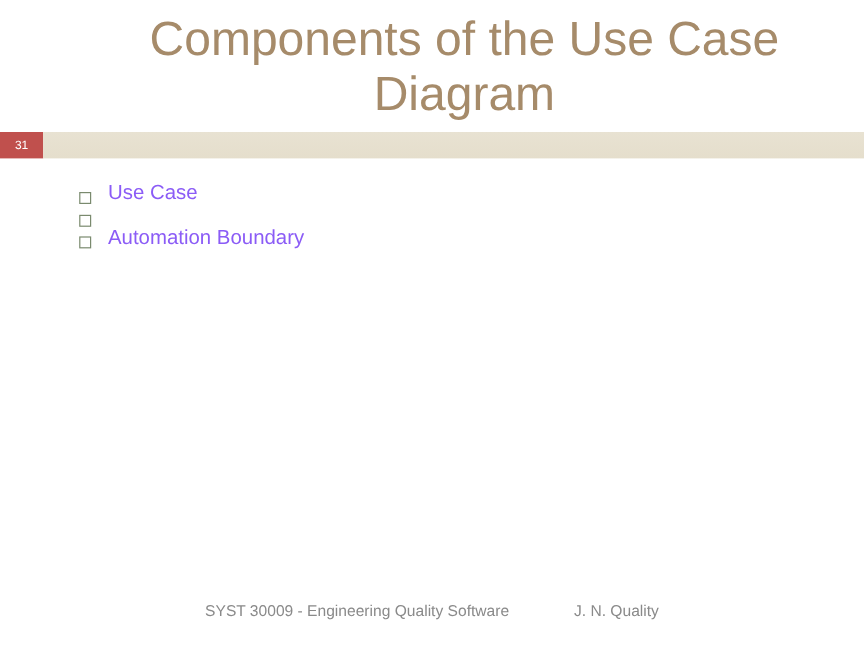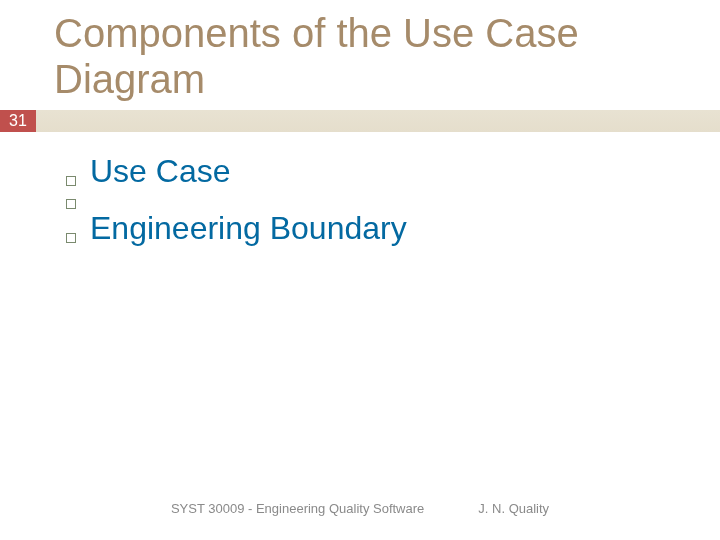--- a/index.html
+++ b/index.html
@@ -6,36 +6,37 @@
   body {
     width: 720px;
     height: 540px;
     background: #ffffff;
     font-family: Arial, Helvetica, sans-serif;
     position: relative;
     overflow: hidden;
   }
   .title-area {
     padding: 10px 0 8px 54px;
+    text-align: center;
   }
   .title {
     font-size: 40px;
     line-height: 1.15;
     color: #a68b6a;
     font-weight: 400;
   }
   .badge-row {
     display: flex;
     align-items: stretch;
     height: 22px;
   }
   .slide-number {
     background: #c0504d;
     color: #ffffff;
-    font-size: 16px;
+    font-size: 10px;
     width: 36px;
     display: flex;
     align-items: center;
     justify-content: center;
   }
   .badge-bar {
     flex: 1;
     background: linear-gradient(to bottom, #e8e2d2 0%, #e5decc 100%);
   }
   .content {
@@ -49,22 +50,22 @@
   .bullet-icon {
     width: 10px;
     height: 10px;
     border: 1.5px solid #7a8a6e;
     margin-right: 14px;
     position: relative;
     top: 4px;
     flex-shrink: 0;
   }
   .bullet-text {
-    font-size: 32px;
-    color: #0369a1;
+    font-size: 17px;
+    color: #8b5cf6;
     line-height: 1.35;
   }
   .footer {
     position: absolute;
     bottom: 24px;
     left: 0;
     width: 100%;
     display: flex;
     justify-content: center;
     gap: 54px;
@@ -87,20 +88,20 @@
 <div class="content">
   <div class="bullet-item">
     <span class="bullet-icon"></span>
     <span class="bullet-text">Use Case</span>
   </div>
   <div class="bullet-item">
     <span class="bullet-icon"></span>
   </div>
   <div class="bullet-item">
     <span class="bullet-icon"></span>
-    <span class="bullet-text">Engineering Boundary</span>
+    <span class="bullet-text">Automation Boundary</span>
   </div>
 </div>
 
 <div class="footer">
   <span>SYST 30009 - Engineering Quality Software</span>
   <span>J. N. Quality</span>
 </div>
 
 </body></html>

